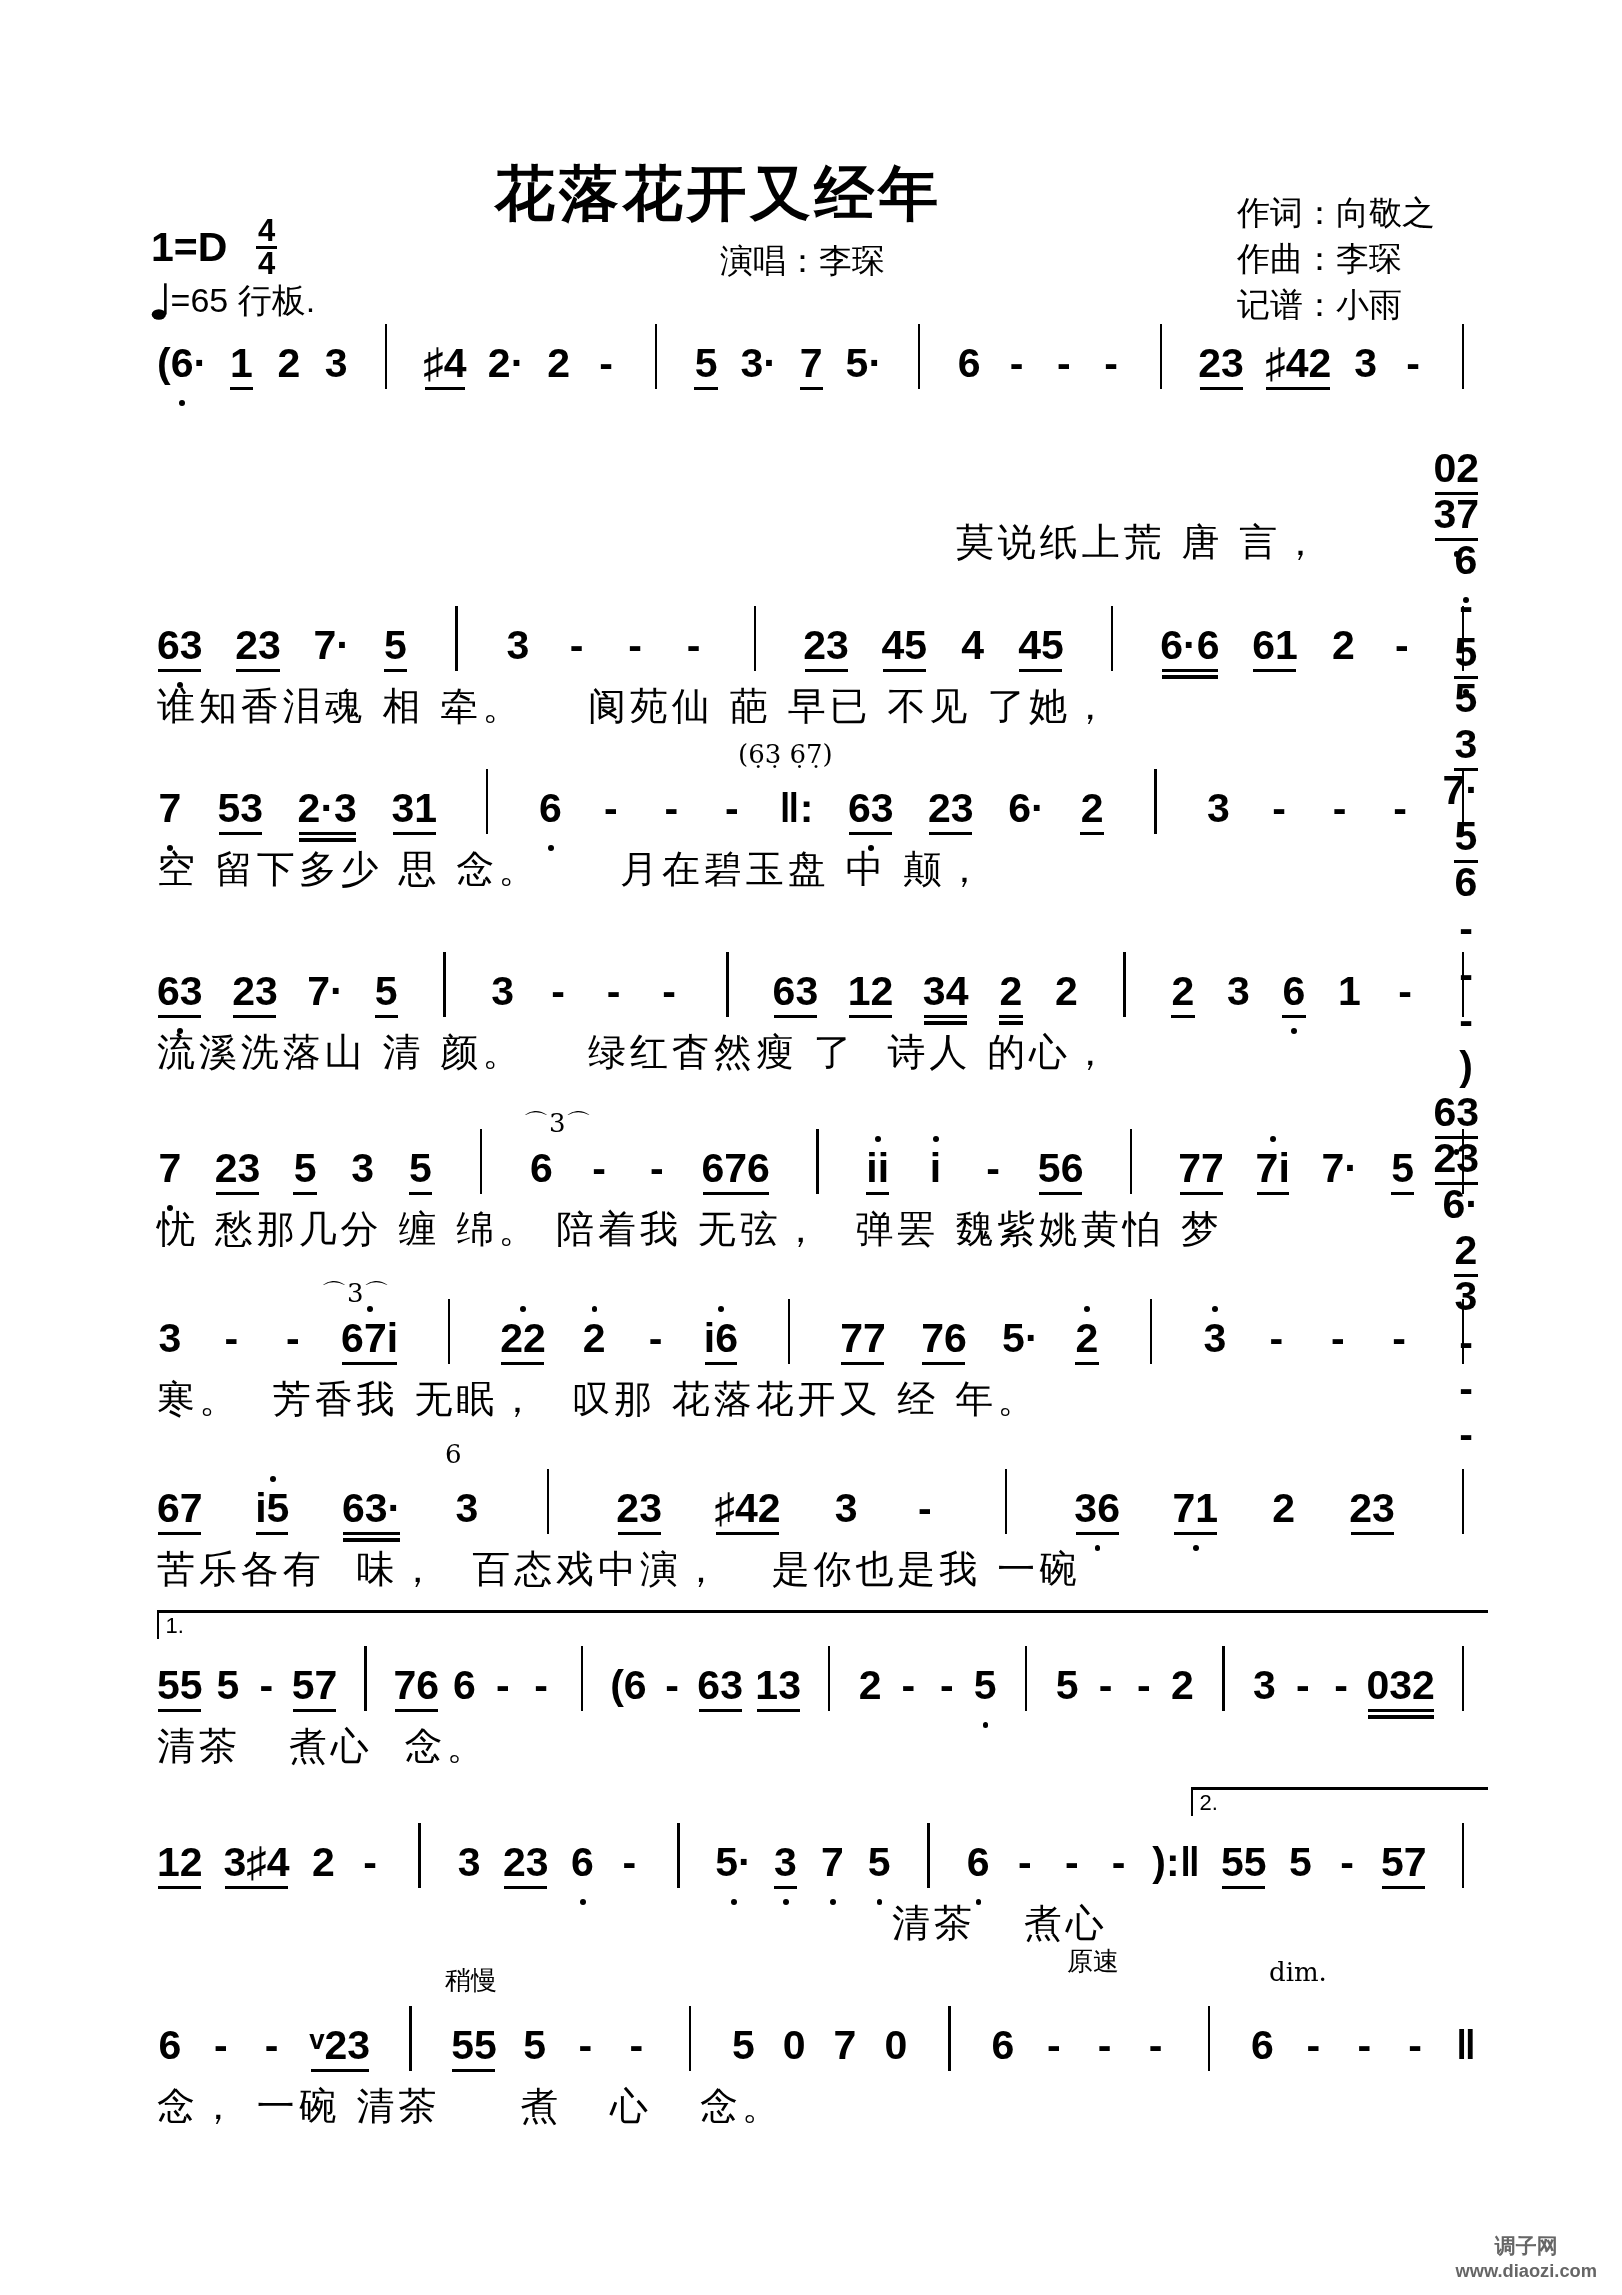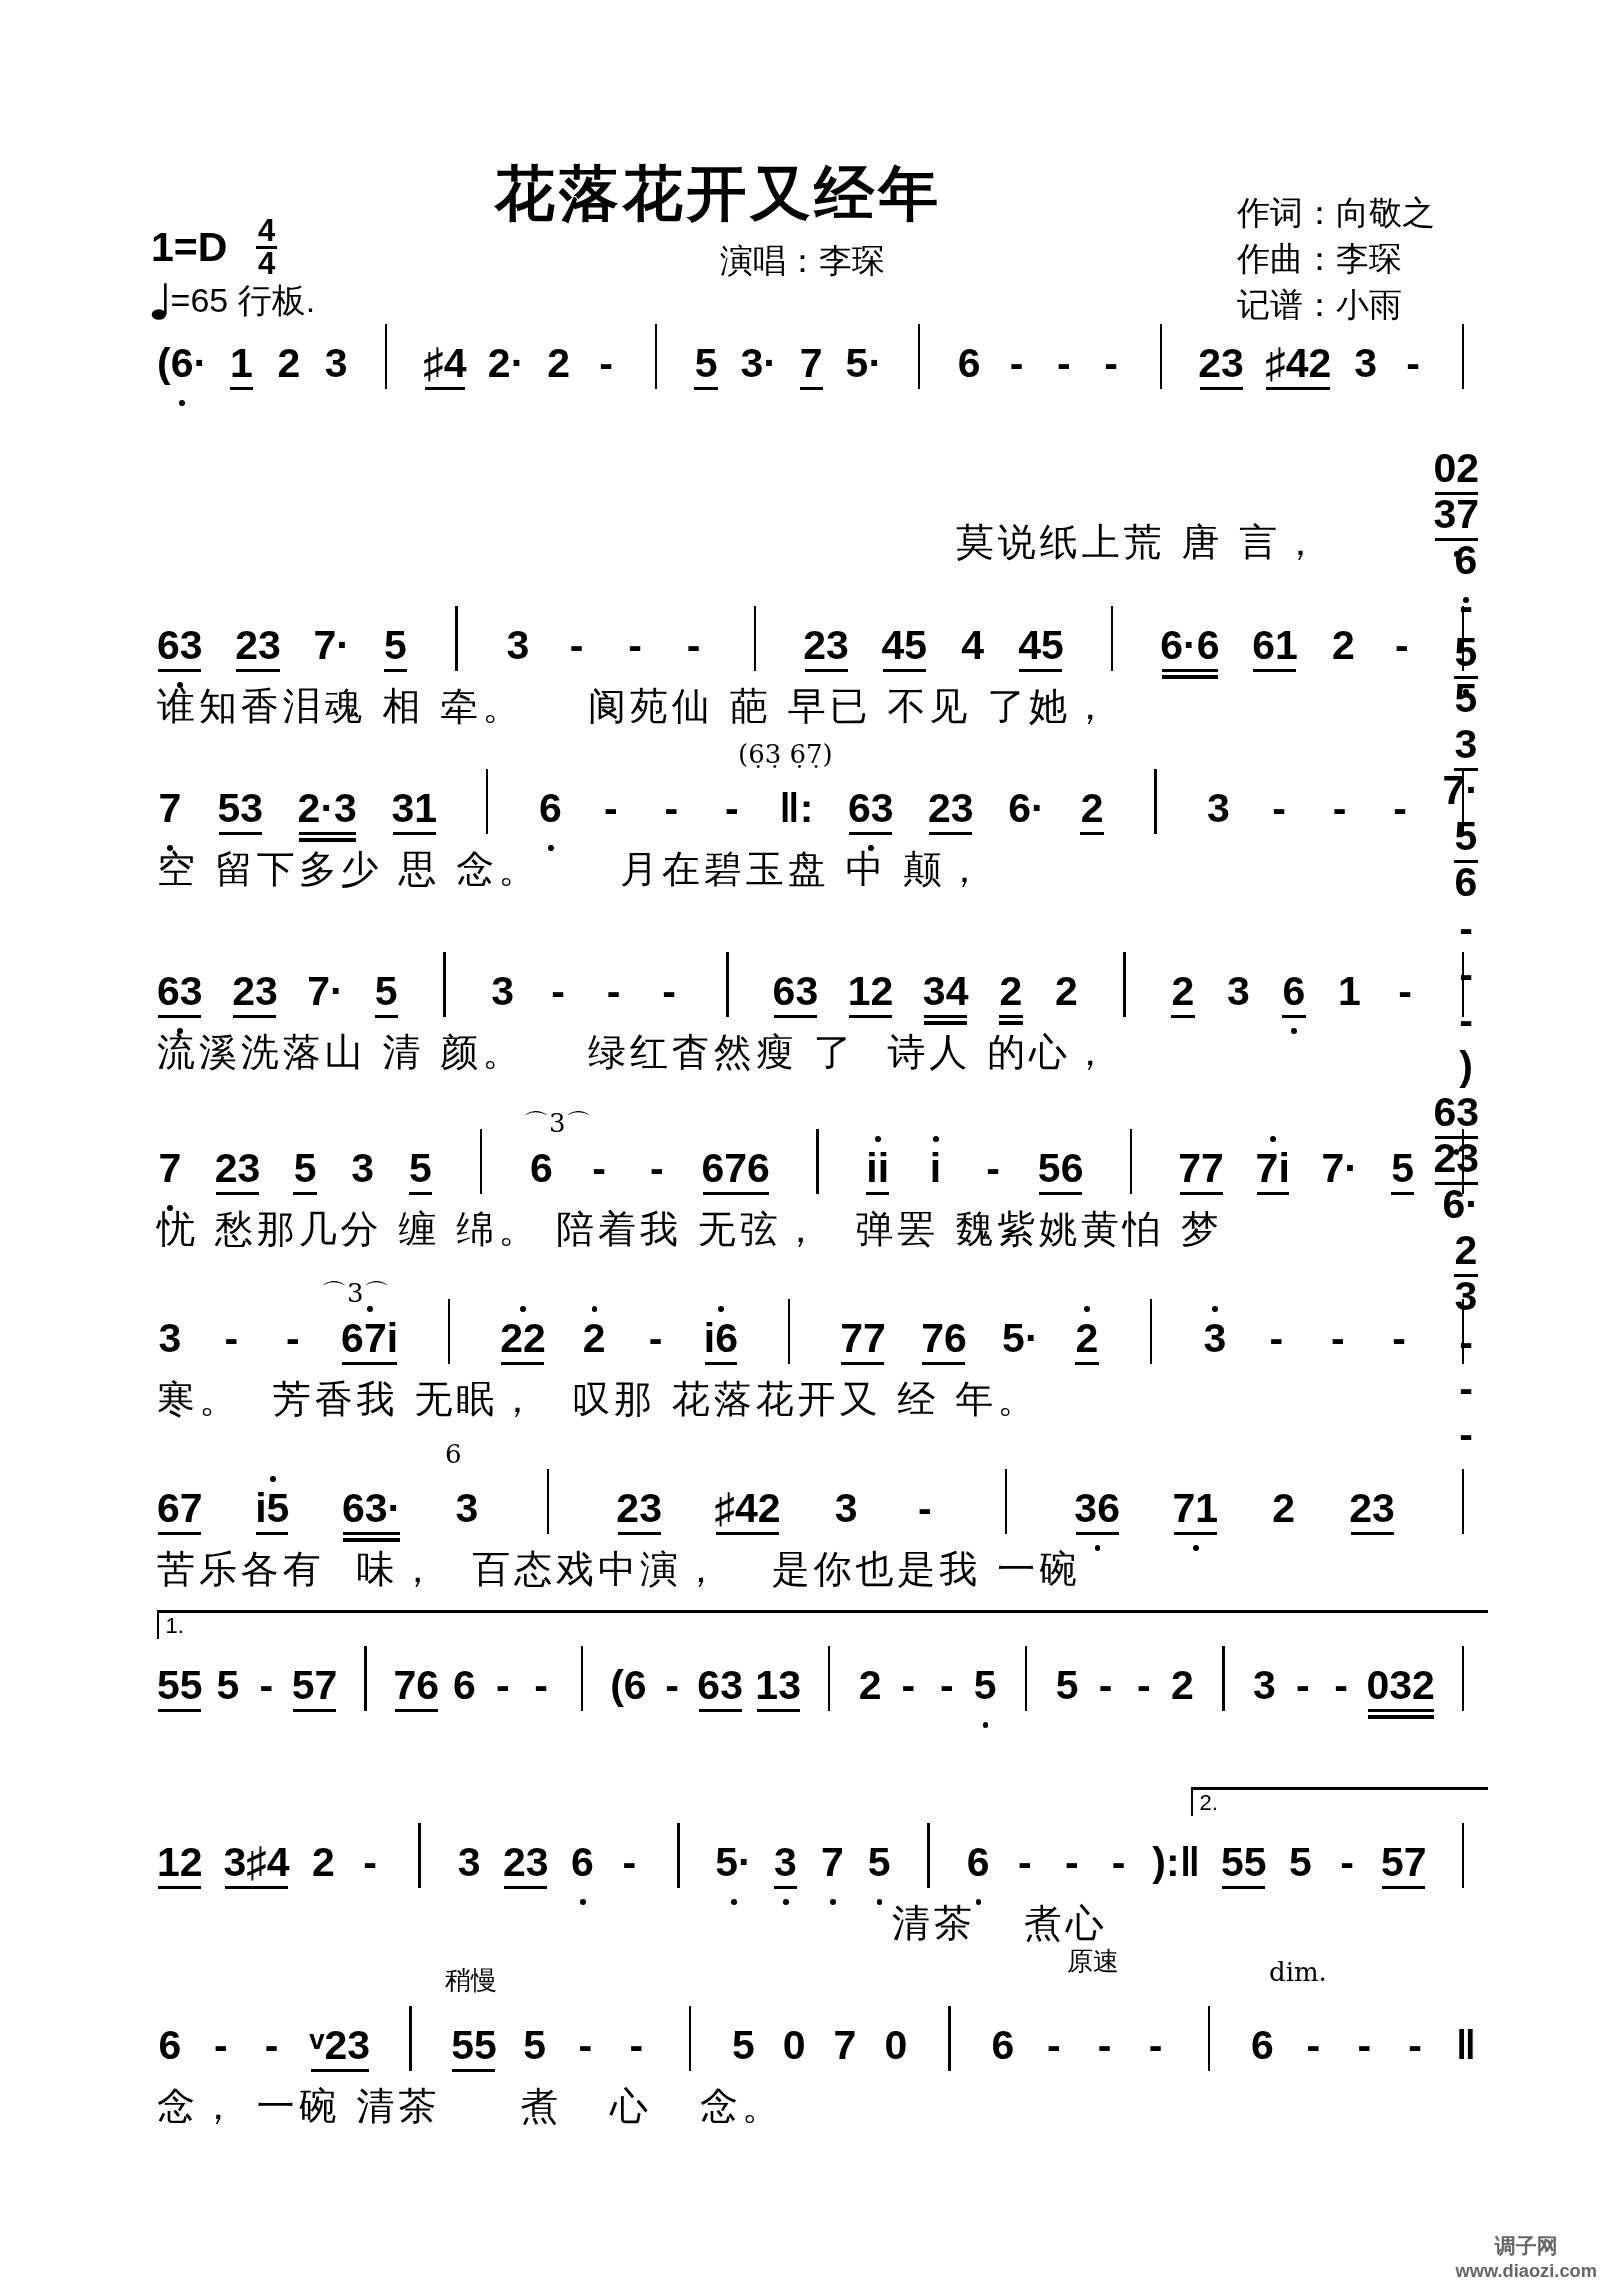--- a/index.html
+++ b/index.html
@@ -294,20 +294,21 @@
         <span class="tok">-</span>
         <span class="tok">-</span>
         <span class="tok">2</span>
         <span class="bar"></span>
         <span class="tok">3</span>
         <span class="tok">-</span>
         <span class="tok">-</span>
         <span class="tok u uu">032</span>
         <span class="bar"></span>
       </div>
+      <div class="lyrics">清茶   煮心  念。</div>
       <div class="volta" style="top: -39px; left: 0px; width: 1322px;">1.</div>
     </div>
     <div class="sys" style="top: 1826px;">
       <div class="row" style="justify-content: space-between;">
         <span class="tok u">12</span>
         <span class="tok u">3♯4</span>
         <span class="tok">2</span>
         <span class="tok">-</span>
         <span class="bar"></span>
         <span class="tok">3</span>

